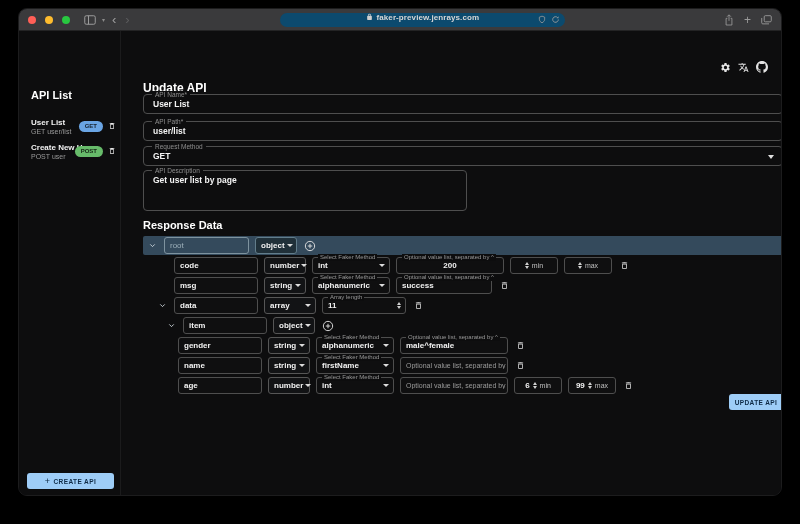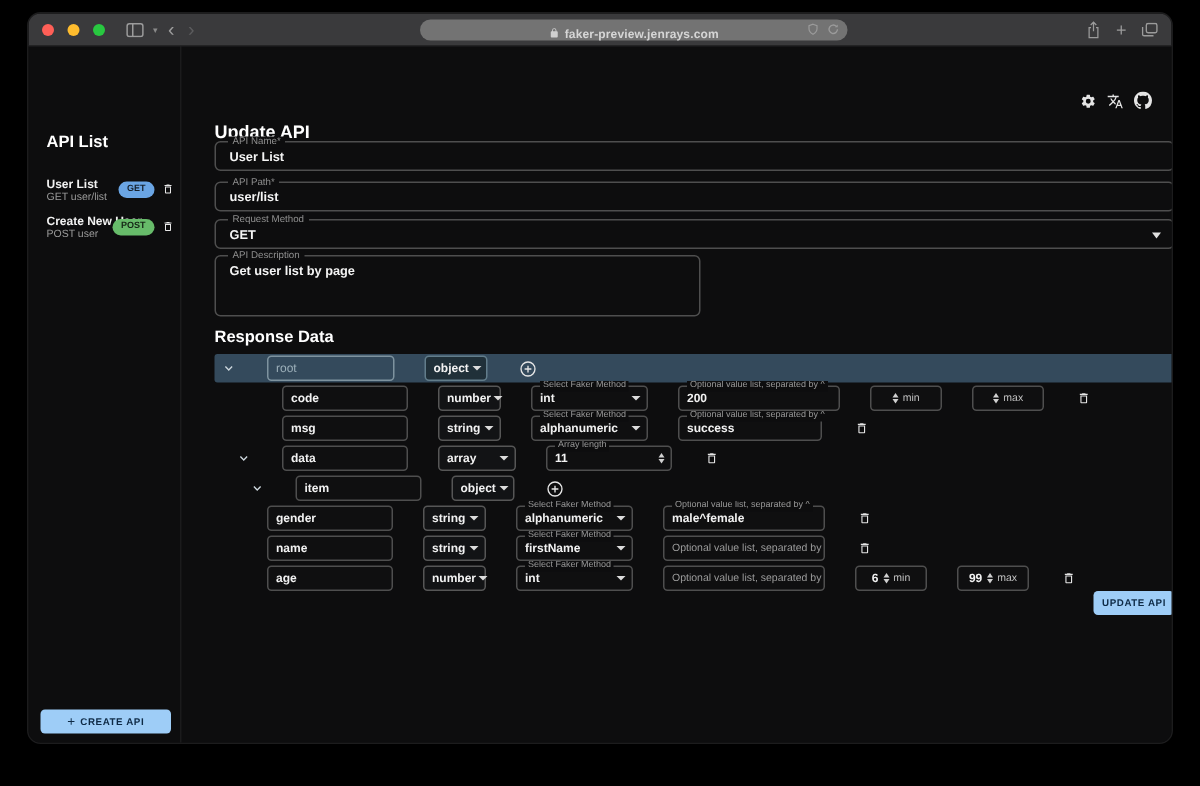--- a/index.html
+++ b/index.html
@@ -12,21 +12,21 @@
             box-shadow:0 12px 34px rgba(0,0,0,.85); border:1px solid #1c1c1d; }
   .titlebar { height:22px; background:#3a3a3c; display:flex; align-items:center; padding:0 9px; gap:5px; border-bottom:1px solid #232324; }
   .tl { width:8px; height:8px; border-radius:50%; display:inline-block; flex:none; }
   .tl.red{ background:#ff5f57; } .tl.yel{ background:#febc2e; margin-left:4px;} .tl.grn{ background:#28c840; margin-left:4px;}
   .tbi { display:inline-flex; align-items:center; color:#9b9b9b; flex:none; }
   .tbi.sb { margin-left:9px; }
   .tbi.cdn { font-size:6px; margin-left:1px; color:#8a8a8a;}
   .nav { font-size:13px; line-height:13px; color:#9e9e9e; flex:none; padding:0 2px; }
   .nav.fwd { color:#5c5c5e; }
   .url-wrap { flex:1; display:flex; justify-content:center; }
-  .urlbar { width:285px; height:14px; background:#737373; border-radius:7px; display:flex; align-items:flex-end; padding:0 6px; position:relative; }
+  .urlbar { width:285px; height:14px; background:#0c4a6e; border-radius:7px; display:flex; align-items:flex-start; padding:0 6px; position:relative; }
   .url-center { flex:1; display:flex; align-items:center; justify-content:center; gap:3px; color:#d6d6d6; font-size:8px; font-weight:700; letter-spacing:.1px; }
   .url-right { position:absolute; right:5px; top:0; height:100%; display:flex; align-items:center; gap:5px; color:#9b9b9b; }
   .tb-right { display:flex; align-items:center; gap:10px; margin-left:10px; color:#9b9b9b; flex:none; }
   .plus-g { font-size:12px; line-height:12px; color:#9b9b9b; }
 
   
   .app { position:relative; width:100%; height:466px; background:#0d0d0e; }
   .app-icons { position:absolute; top:30px; right:13px; display:flex; gap:7px; align-items:center; color:#e4e4e4; }
   .app-icons .ic { display:inline-flex; }
 
@@ -52,21 +52,21 @@
   .ffld .fval { position:absolute; left:9px; top:50%; transform:translateY(-50%); font-size:8.5px; font-weight:700; color:#f4f4f4; }
   .ffld.f-name { top:63px; } .ffld.f-path { top:90px; } .ffld.f-method { top:115px; }
   .ffld.f-desc { top:139px; height:41px; width:324px; }
   .ffld.f-desc .fval { top:4px; transform:none; }
   .sel-caret { position:absolute; right:8px; top:50%; margin-top:-1px; width:0; height:0;
                border-left:3.5px solid transparent; border-right:3.5px solid transparent; border-top:4px solid #e0e0e0; }
 
   .rd-title { position:absolute; left:0; top:188px; font-size:11px; font-weight:700; color:#fff; }
   .tree { position:absolute; left:0; top:205px; width:640px; }
 
-  .trow { display:flex; align-items:center; gap:20px; height:17px; margin-bottom:3px; }
+  .trow { display:flex; align-items:center; gap:6px; height:17px; margin-bottom:3px; }
   .trow.hl { background:var(--hl,#344a5c); height:19px; border-radius:2px; padding-left:3px; margin-bottom:2px; width:640px; }
   .chev { width:12px; height:12px; display:inline-flex; align-items:center; justify-content:center; color:#cdd7dd; flex:none; }
 
   .fld { position:relative; height:17px; border:1px solid #4e4e4e; border-radius:3px; background:#0f0f10; display:flex; align-items:center; flex:none; }
   .fld .lab { position:absolute; top:-4px; left:5px; font-size:6px; line-height:7px; color:#989898; background:#0d0d0e; padding:0 2px; white-space:nowrap; max-width:130px; overflow:hidden; }
   .fld .val { font-size:8px; font-weight:700; color:#f2f2f2; padding:0 5px; white-space:nowrap; overflow:hidden; }
   .fld .ph  { font-size:7px; color:#9b9b9b; padding:0 5px; white-space:nowrap; overflow:hidden; }
   .hl .fld { background:transparent; border-color:#7e939f; }
   .hl .fld .val { color:#9db0ba; font-weight:400; }
   .hl .sel { background:#203039; border-color:#627d8b; }
@@ -256,21 +256,21 @@
               </div>
               <div class="sel" style="width: 42px;">
                 <span class="val">number</span>
                 <span class="caret"></span>
               </div>
               <div class="fld" style="width: 78px;">
                 <span class="lab">Select Faker Method</span>
                 <span class="val">int</span>
                 <span class="caret"></span>
               </div>
-              <div class="fld" style="width: 108px;">
+              <div class="fld" style="width: 108px; justify-content: center;">
                 <span class="lab">Optional value list, separated by ^</span>
                 <span class="val">200</span>
               </div>
               <div class="fld mm" style="width: 48px;">
                 <span class="step">
                   <i class="up"></i>
                   <i class="dn"></i>
                 </span>
                 <span class="mmlab">min</span>
               </div>

